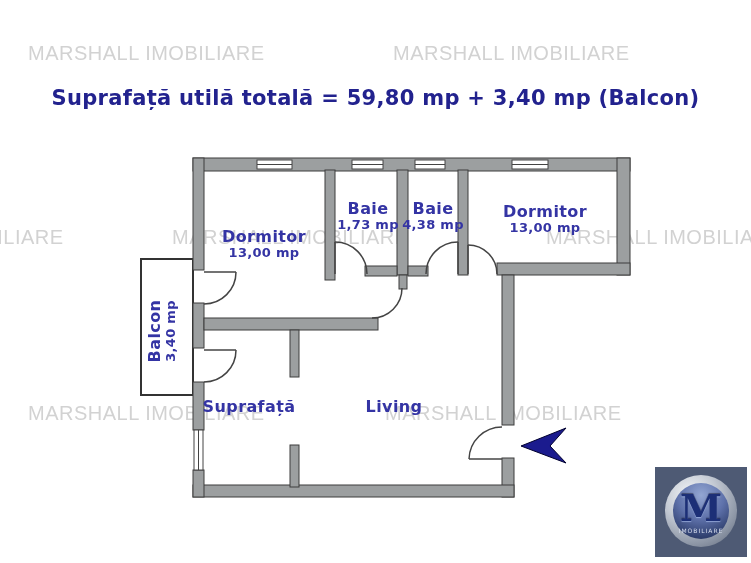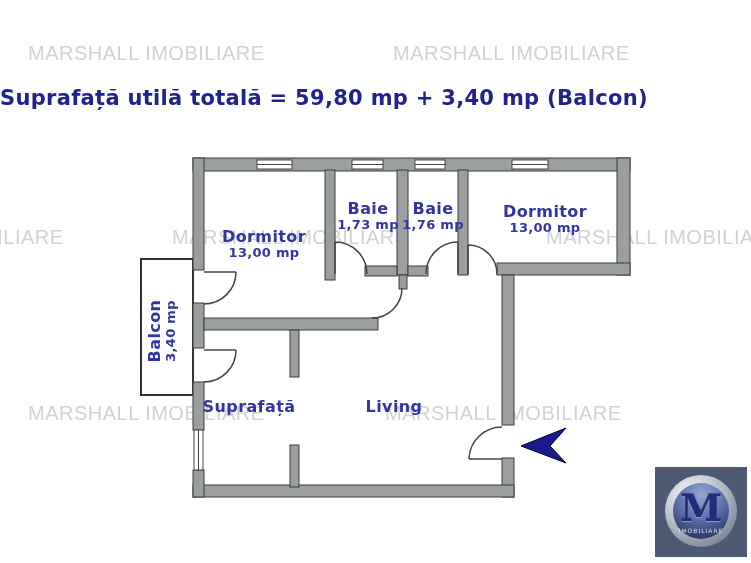--- a/index.html
+++ b/index.html
@@ -25,20 +25,21 @@
   .wm2{left:393px;top:42px;}
   .wm3{left:-173px;top:226px;}
   .wm4{left:172px;top:226px;}
   .wm5{left:546px;top:226px;}
   .wm6{left:28px;top:402px;}
   .wm7{left:385px;top:402px;}
   
   .title{
     position:absolute;
     left:0;top:86px;width:100%;
+    text-align:center;
     font-size:21px;
     font-weight:bold;
     color:#22228e;
     letter-spacing:0.3px;
   }
   
   #plan{position:absolute;left:0;top:0;}
   
   .room-label{
     position:absolute;
@@ -177,21 +178,21 @@
   <div class="room-label lbl-dormitor-left">
     <span class="rname">Dormitor</span>
     <span class="rarea">13,00 mp</span>
   </div>
   <div class="room-label lbl-baie1">
     <span class="rname">Baie</span>
     <span class="rarea">1,73 mp</span>
   </div>
   <div class="room-label lbl-baie2">
     <span class="rname">Baie</span>
-    <span class="rarea">1,76 mp</span>
+    <span class="rarea">4,38 mp</span>
   </div>
   <div class="room-label lbl-dormitor-right">
     <span class="rname">Dormitor</span>
     <span class="rarea">13,00 mp</span>
   </div>
   <div class="room-label lbl-balcon">
     <span class="rname">Balcon</span>
     <span class="rarea">3,40 mp</span>
   </div>
   <div class="room-label lbl-bucatarie">

